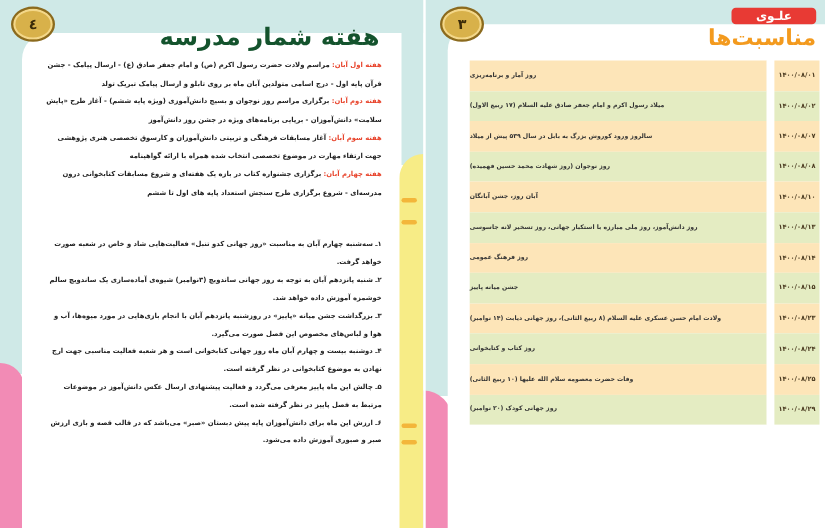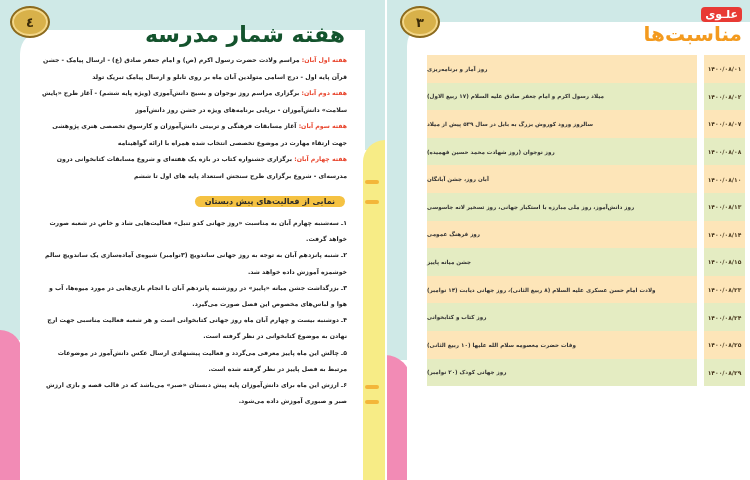--- a/index.html
+++ b/index.html
@@ -55,21 +55,21 @@
   
   .bg-teal-right { position: absolute; left: 0; top: 0; width: 28px; height: 360px; background: #cfe9e7; }
   .bg-pink-right { position: absolute; left: 0; top: 355px; width: 26px; height: 125px; background: #f28bb5; border-radius: 0 30px 0 0; }
   .bg-top-right { position: absolute; left: 0; top: 0; width: 365px; height: 30px; background: #cfe9e7; }
   .white-card-right { position: absolute; left: 22px; top: 22px; width: 343px; height: 458px; background: #ffffff; border-radius: 24px 0 0 0; }
   .spine { position: absolute; left: 385px; top: 0; width: 2px; height: 480px; background: #ffffff; }
 
   .brand-tag {
     position: absolute; right: 8px; top: 7px;
     background: #e83a34; color: #fff; border-radius: 4px;
-    font-size: 11px; font-weight: bold; padding: 0 4px; line-height: 15px;
+    font-size: 11px; font-weight: bold; padding: 0 22px; line-height: 15px;
     direction: rtl;
   }
   .title-right {
     position: absolute; right: 8px; top: 22px;
     font-size: 20px; font-weight: bold; color: #f39a1e;
     direction: rtl;
     text-align: right;
   }
 
   .events { position: absolute; left: 42px; top: 55px; width: 318px; }
@@ -107,21 +107,20 @@
 
     <div class="title-left">هفته شمار مدرسه</div>
 
     <div class="weeks">
       <p class="week-para"><span class="week-label">هفته اول آبان:</span><span> مراسم ولادت حضرت رسول اکرم (ص) و امام جعفر صادق (ع) - ارسال پیامک - جشن قرآن پایه اول - درج اسامی متولدین آبان ماه بر روی تابلو و ارسال پیامک تبریک تولد</span></p>
       <p class="week-para"><span class="week-label">هفته دوم آبان:</span><span> برگزاری مراسم روز نوجوان و بسیج دانش‌آموزی (ویژه پایه ششم) - آغاز طرح «پایش سلامت» دانش‌آموزان - برپایی برنامه‌های ویژه در جشن روز دانش‌آموز</span></p>
       <p class="week-para"><span class="week-label">هفته سوم آبان:</span><span> آغاز مسابقات فرهنگی و تربیتی دانش‌آموزان و کارسوق تخصصی هنری پژوهشی جهت ارتقاء مهارت در موضوع تخصصی انتخاب شده همراه با ارائه گواهینامه</span></p>
       <p class="week-para"><span class="week-label">هفته چهارم آبان:</span><span> برگزاری جشنواره کتاب در بازه یک هفته‌ای و شروع مسابقات کتابخوانی درون مدرسه‌ای - شروع برگزاری طرح سنجش استعداد پایه های اول تا ششم</span></p>
     </div>
 
-    <div class="section-pill">نمایی از فعالیت‌های پیش دبستان</div>
 
     <div class="activities">
       <p class="act-para">۱ـ سه‌شنبه چهارم آبان به مناسبت «روز جهانی کدو تنبل» فعالیت‌هایی شاد و خاص در شعبه صورت خواهد گرفت.</p>
       <p class="act-para">۲ـ شنبه پانزدهم آبان به توجه به روز جهانی ساندویچ (۳نوامبر) شیوه‌ی آماده‌سازی یک ساندویچ سالم خوشمزه آموزش داده خواهد شد.</p>
       <p class="act-para">۳ـ بزرگداشت جشن میانه «پاییز» در روزشنبه پانزدهم آبان با انجام بازی‌هایی در مورد میوه‌ها، آب و هوا و لباس‌های مخصوص این فصل صورت می‌گیرد.</p>
       <p class="act-para">۴ـ دوشنبه بیست و چهارم آبان ماه روز جهانی کتابخوانی است و هر شعبه فعالیت مناسبی جهت ارج نهادن به موضوع کتابخوانی در نظر گرفته است.</p>
       <p class="act-para">۵ـ چالش این ماه پاییز معرفی می‌گردد و فعالیت پیشنهادی ارسال عکس دانش‌آموز در موضوعات مرتبط به فصل پاییز در نظر گرفته شده است.</p>
       <p class="act-para">۶ـ ارزش این ماه برای دانش‌آموزان پایه پیش دبستان «صبر» می‌باشد که در قالب قصه و بازی ارزش صبر و صبوری آموزش داده می‌شود.</p>
     </div>
   </div>

